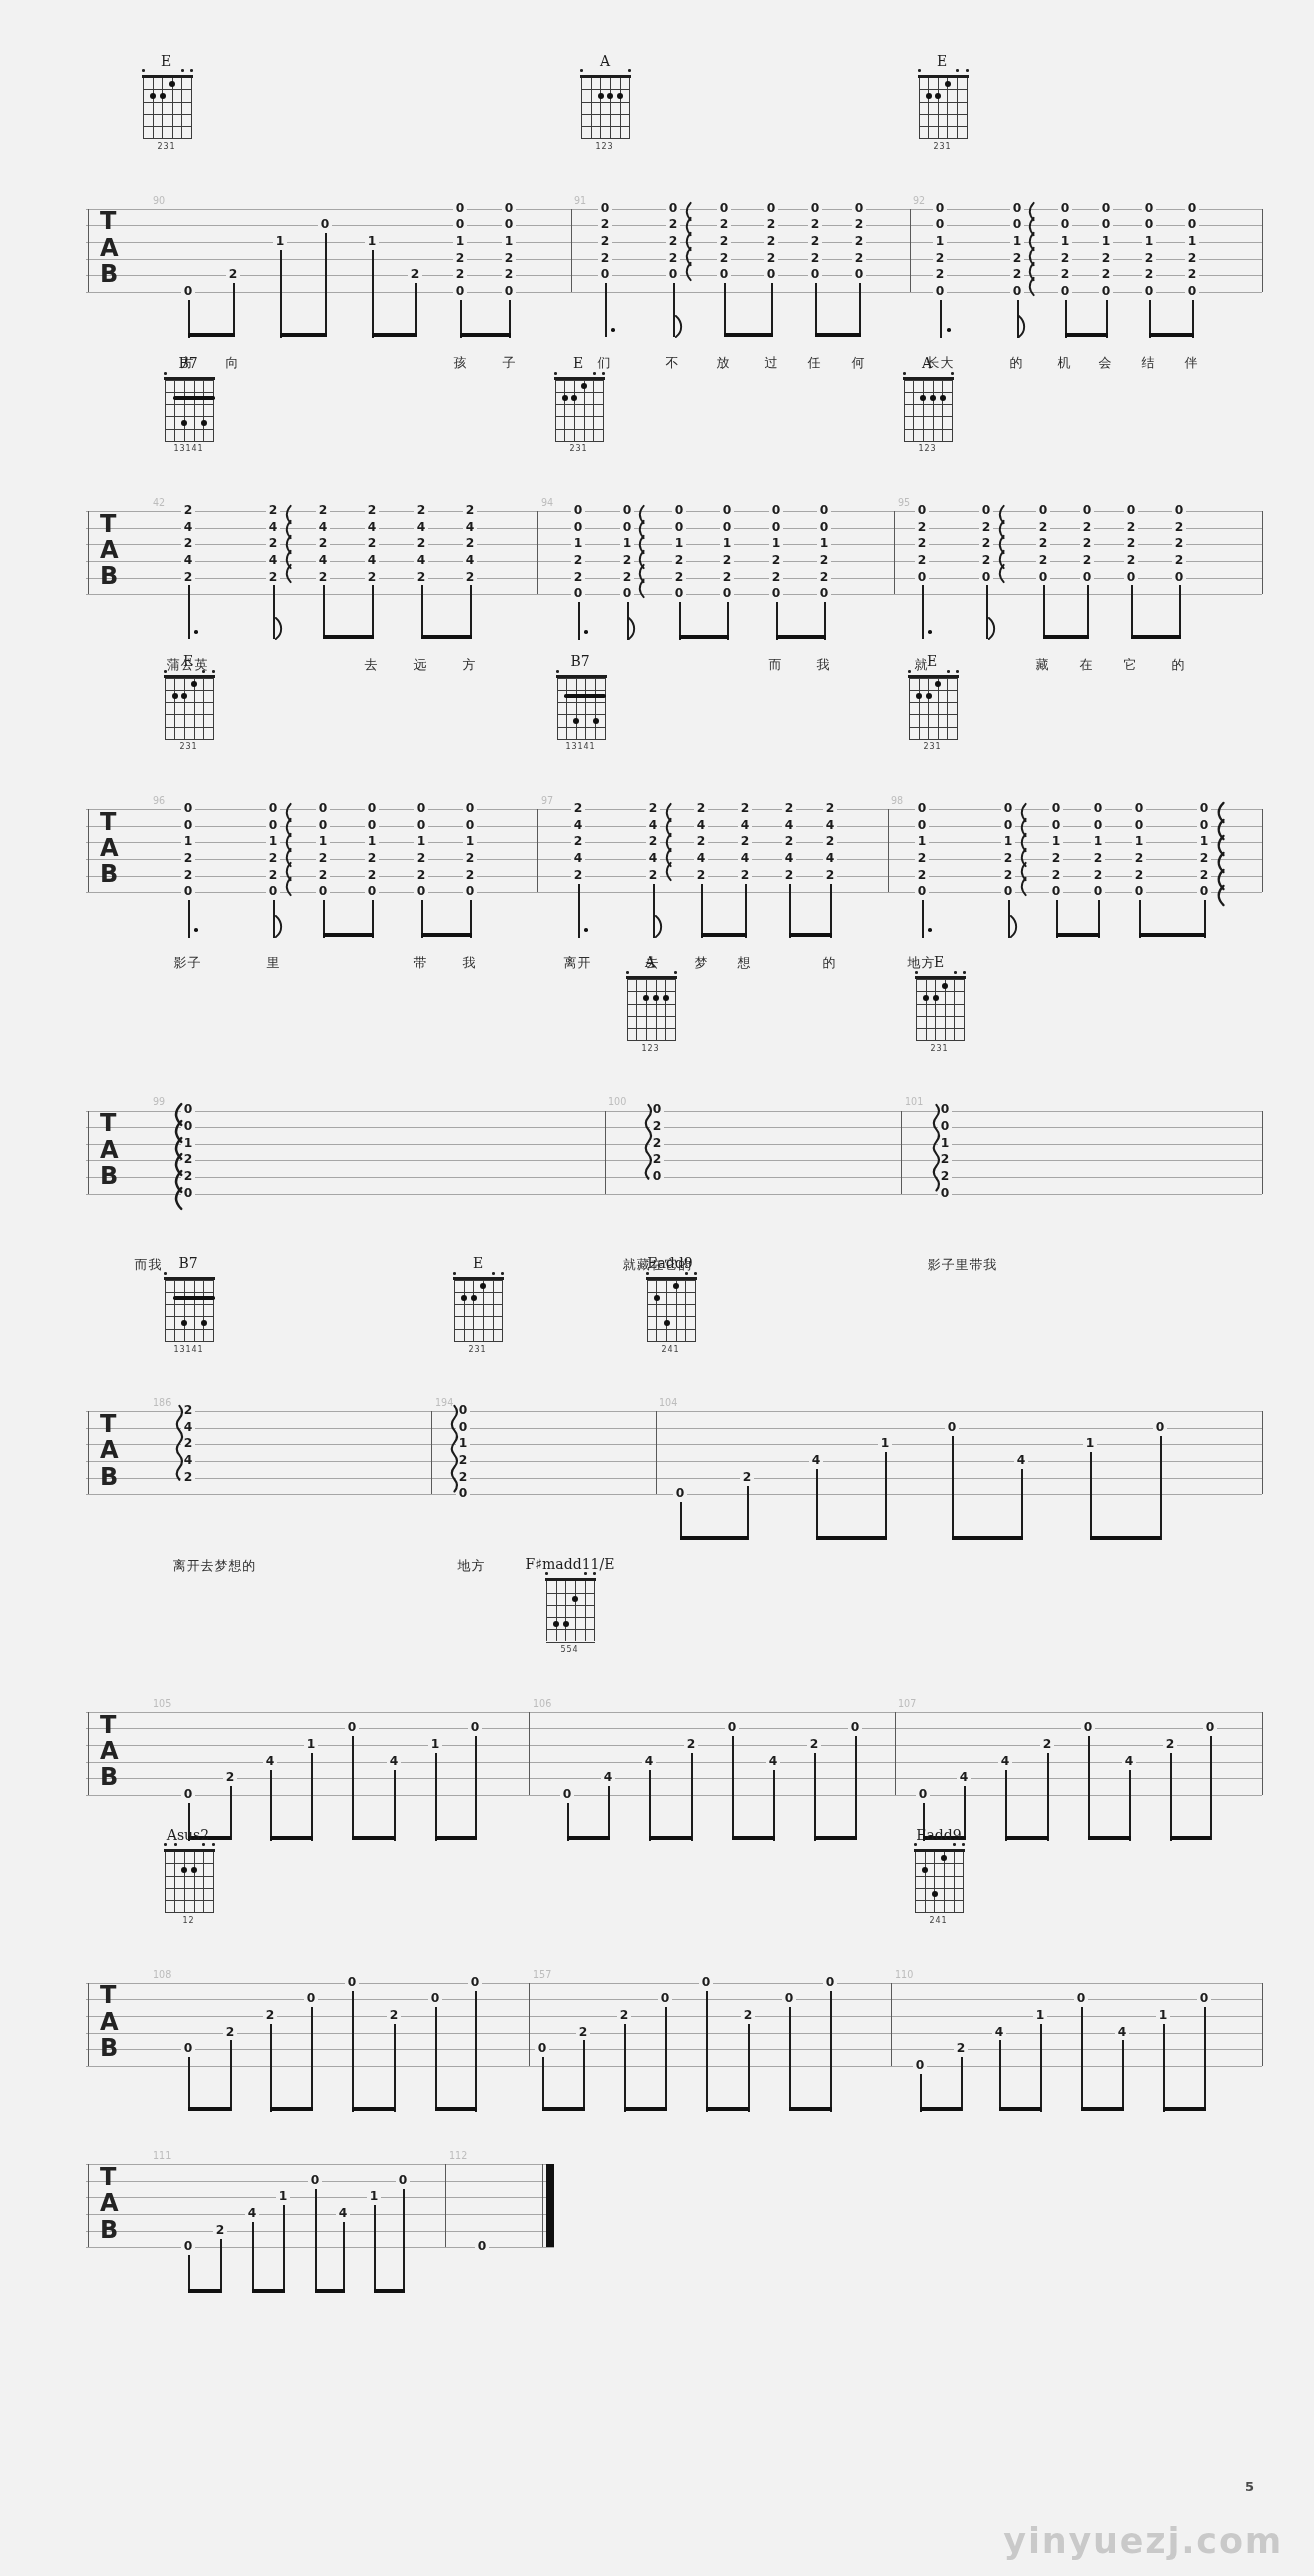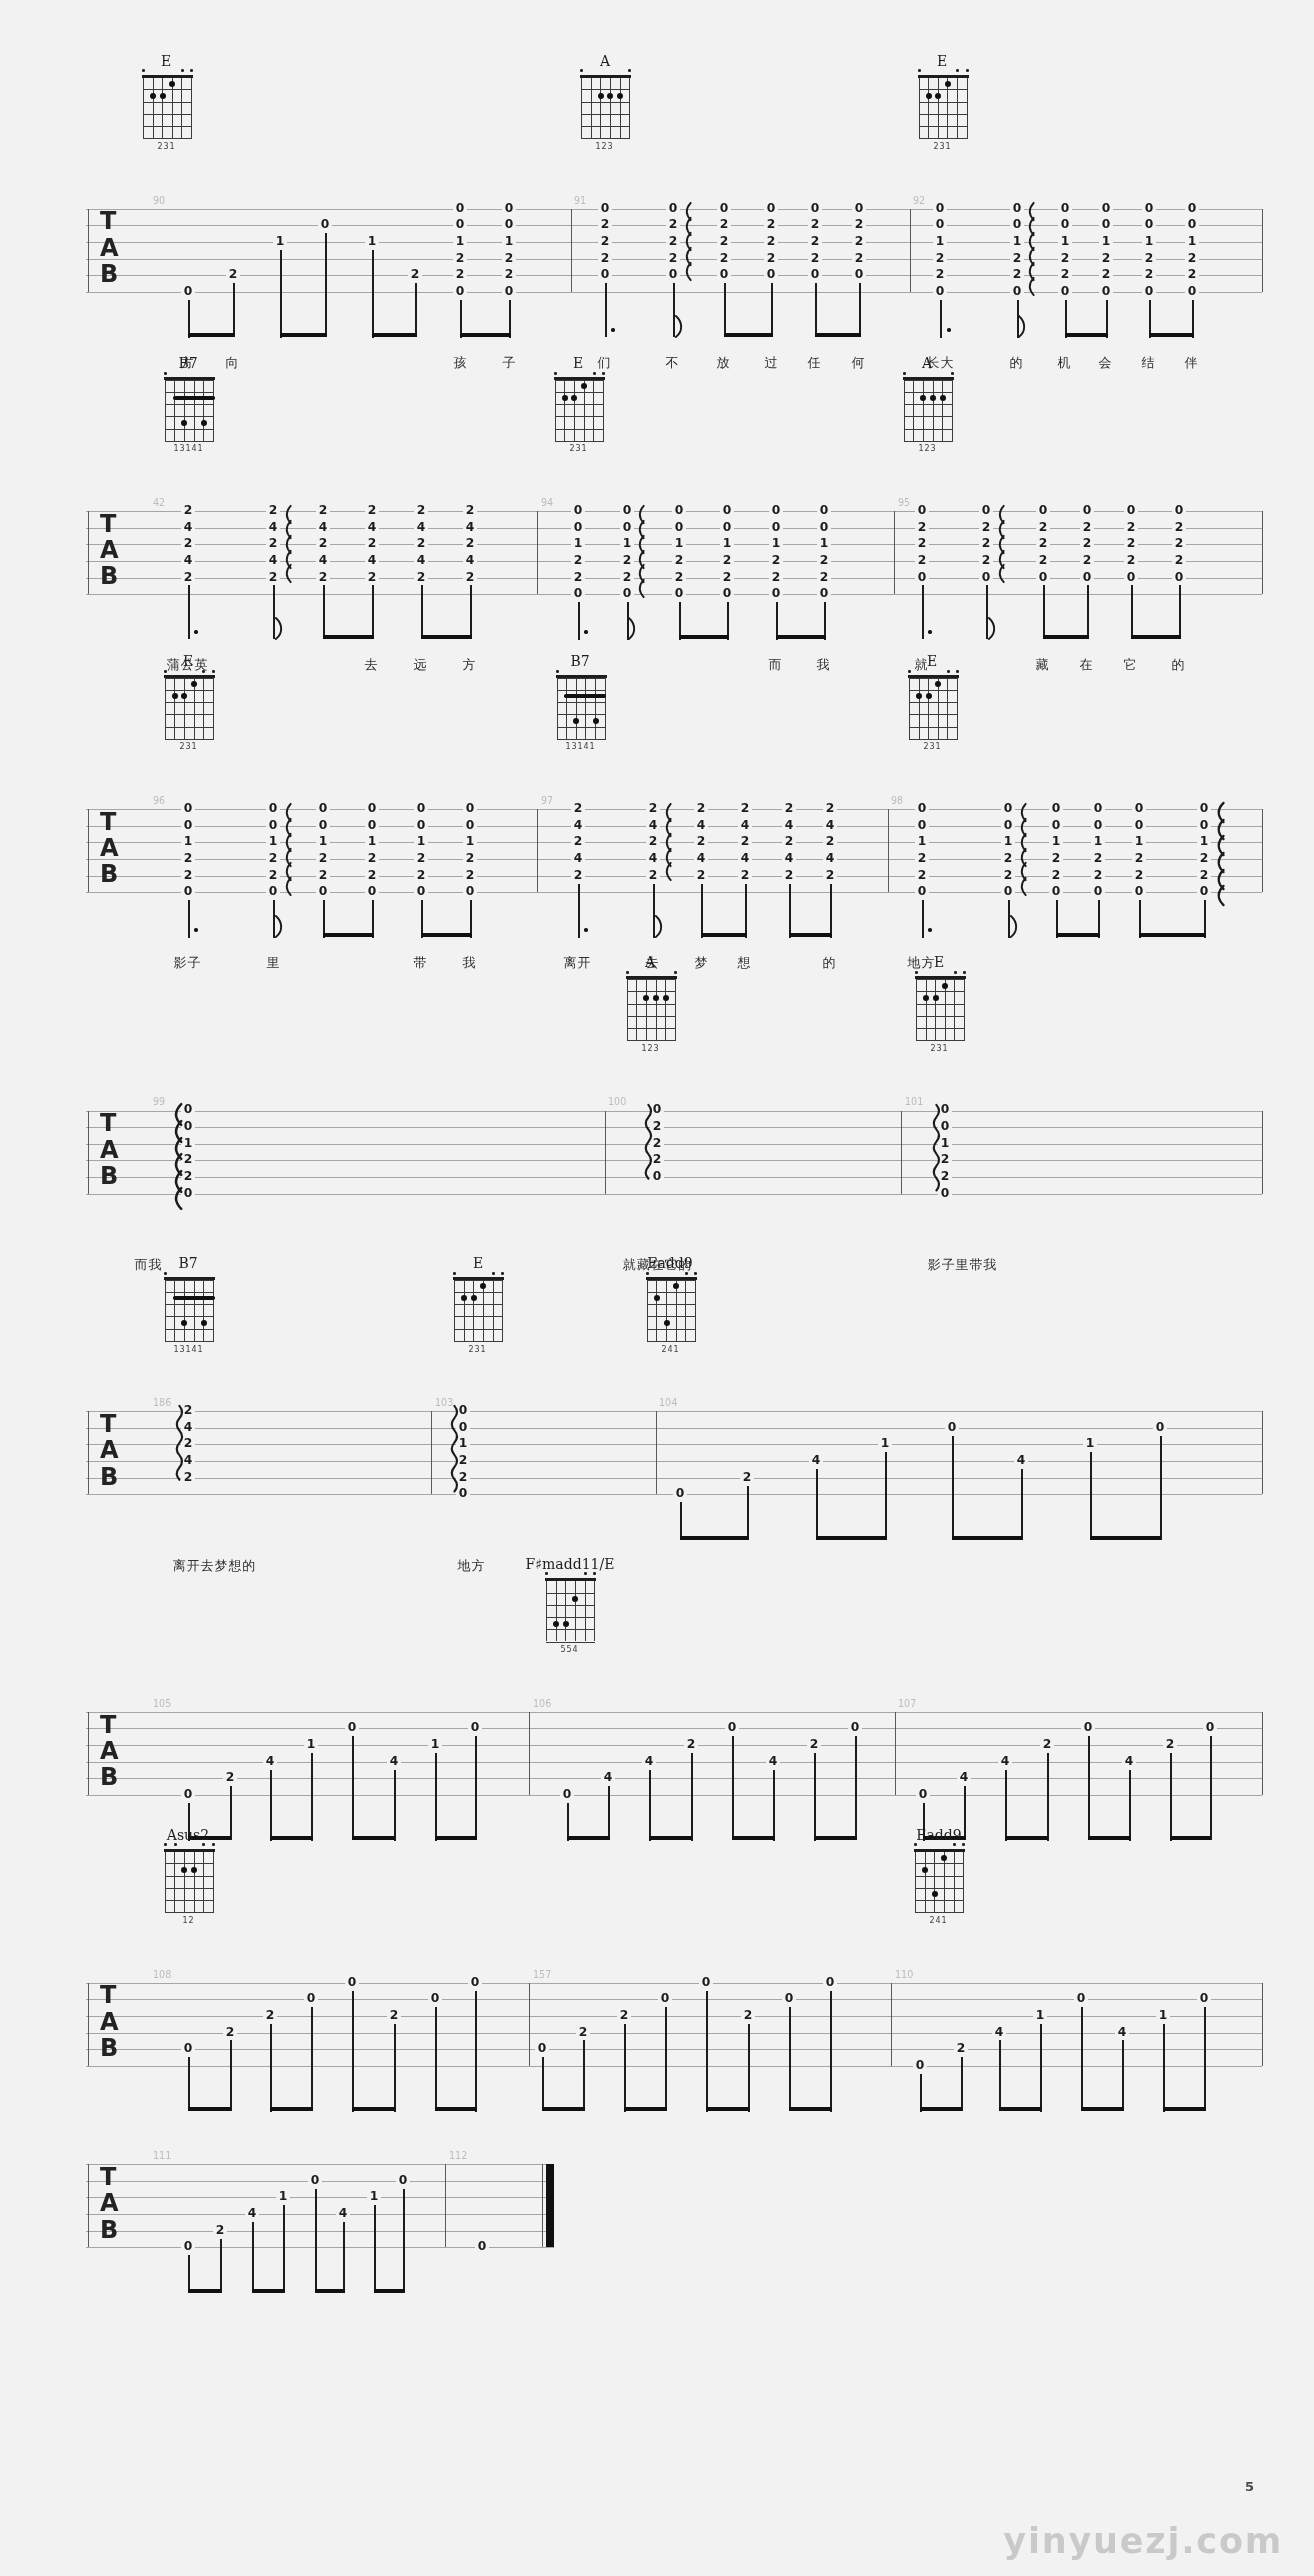--- a/index.html
+++ b/index.html
@@ -955,21 +955,21 @@
     <div class="line" style="left: 86px; top: 1444px; width: 1176px;"></div>
     <div class="line" style="left: 86px; top: 1461px; width: 1176px;"></div>
     <div class="line" style="left: 86px; top: 1478px; width: 1176px;"></div>
     <div class="line" style="left: 86px; top: 1494px; width: 1176px;"></div>
     <div class="clef" style="left: 100px; top: 1412px;">T</div>
     <div class="clef" style="left: 100px; top: 1438px;">A</div>
     <div class="clef" style="left: 100px; top: 1465px;">B</div>
     <div class="vline" style="left: 88px; top: 1411px; height: 83px;"></div>
     <div class="mnum" style="left: 153px; top: 1397px;">186</div>
     <div class="vline" style="left: 431px; top: 1411px; height: 83px;"></div>
-    <div class="mnum" style="left: 435px; top: 1397px;">103</div>
+    <div class="mnum" style="left: 435px; top: 1397px;">194</div>
     <div class="vline" style="left: 656px; top: 1411px; height: 83px;"></div>
     <div class="mnum" style="left: 659px; top: 1397px;">104</div>
     <div class="vline" style="left: 1262px; top: 1411px; height: 83px;"></div>
     <div class="cd-label" style="left: 118px; top: 1255px;">B7</div>
     <div class="cd-line-v" style="left: 165px; top: 1280px; height: 61px;"></div>
     <div class="cd-line-v" style="left: 174px; top: 1280px; height: 61px;"></div>
     <div class="cd-line-v" style="left: 184px; top: 1280px; height: 61px;"></div>
     <div class="cd-line-v" style="left: 194px; top: 1280px; height: 61px;"></div>
     <div class="cd-line-v" style="left: 203px; top: 1280px; height: 61px;"></div>
     <div class="cd-line-v" style="left: 213px; top: 1280px; height: 61px;"></div>

